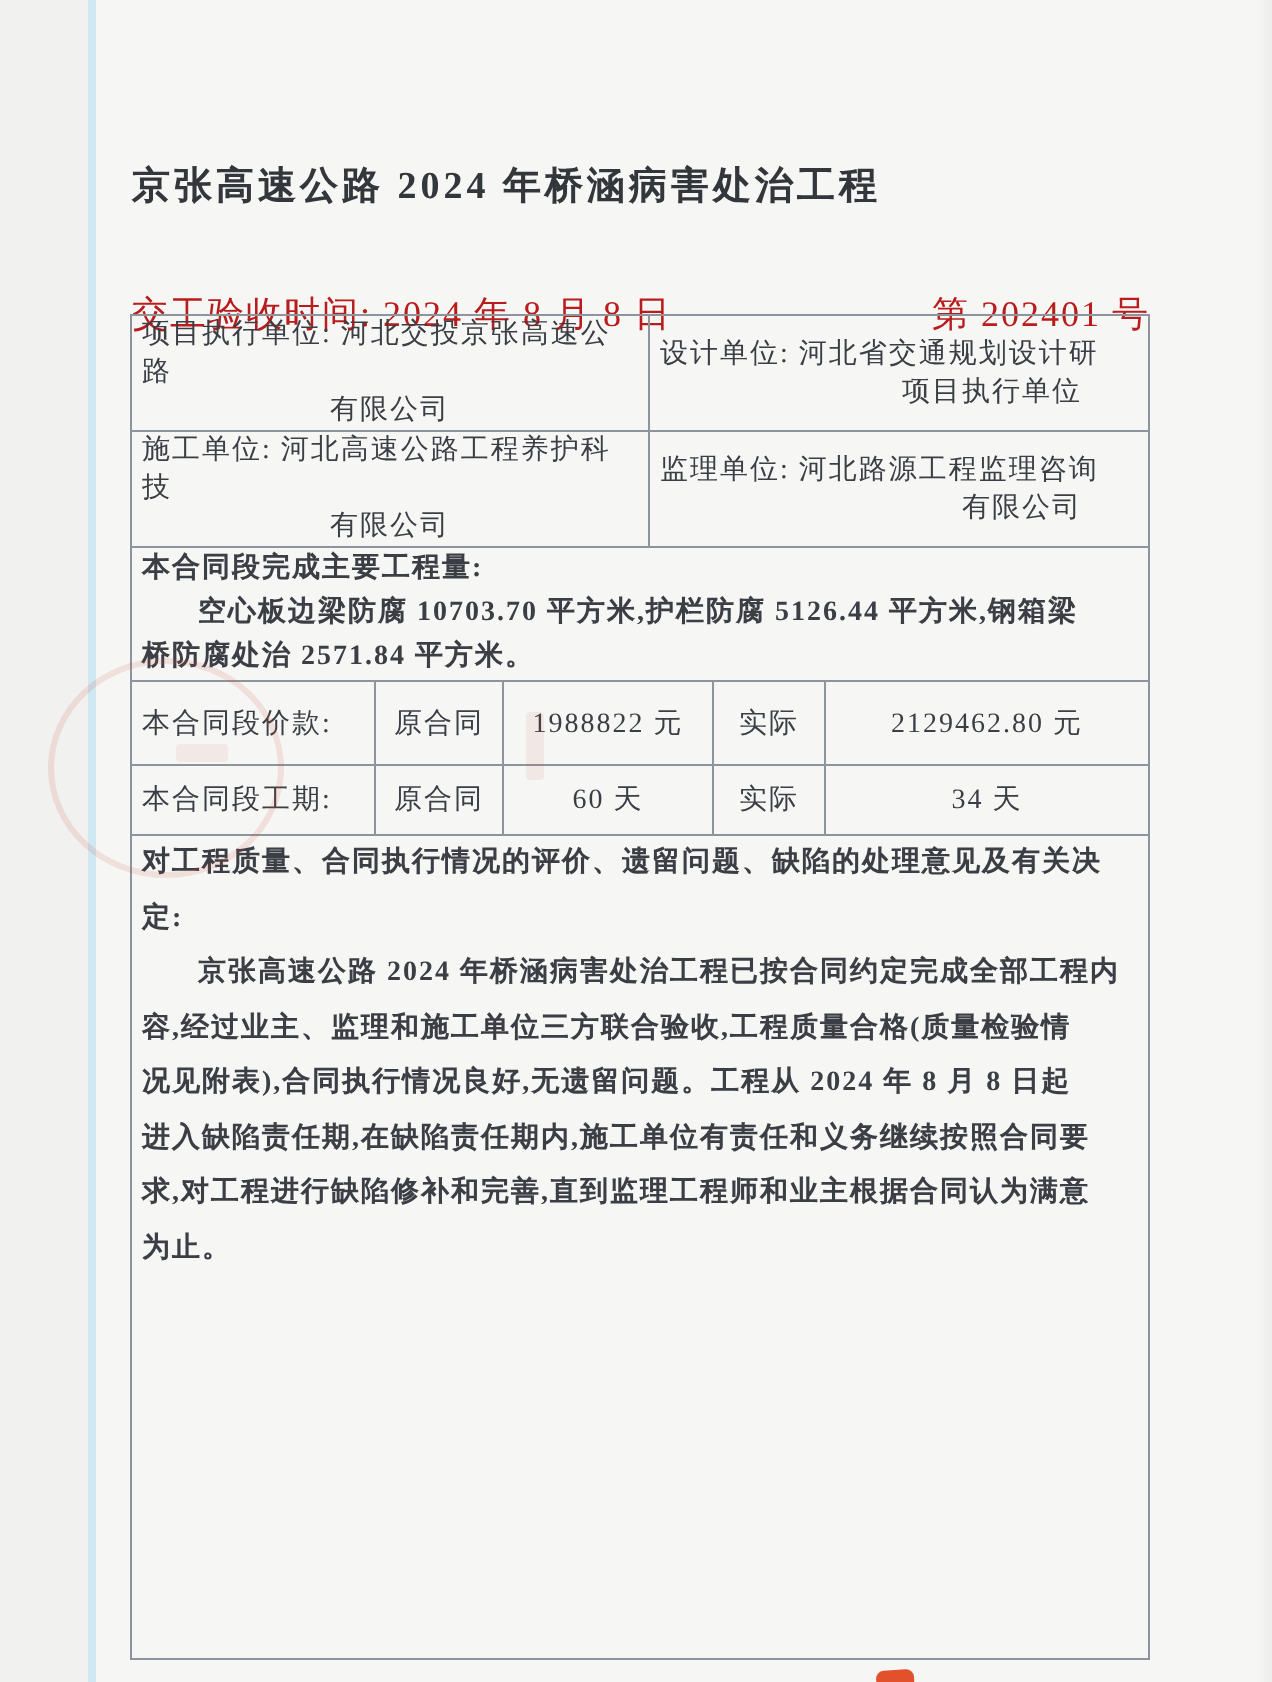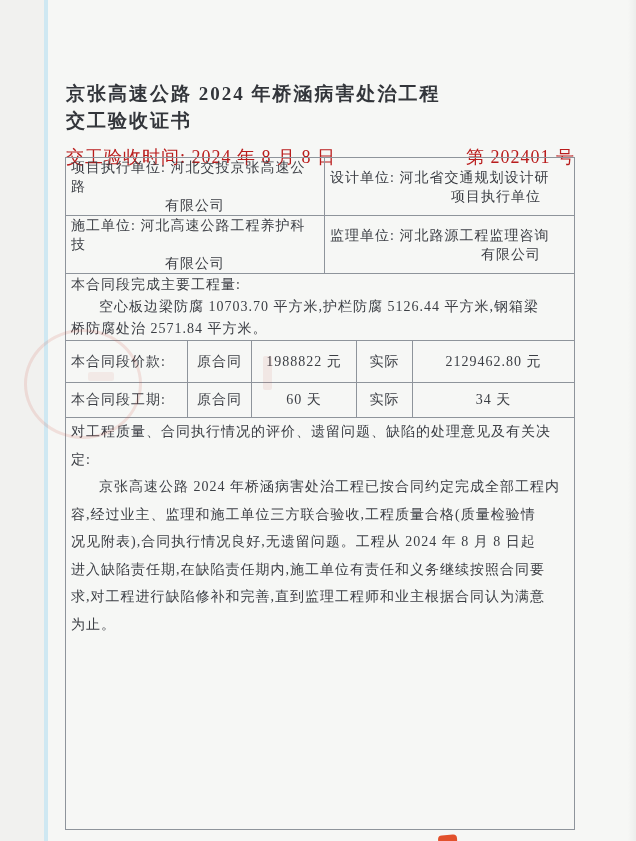--- a/index.html
+++ b/index.html
@@ -21,21 +21,21 @@
   .meta-row{position:absolute;left:66px;top:145px;width:509px;display:flex;
     justify-content:space-between;font-size:18px;letter-spacing:1px;color:#b91c1c;}
   
   table.cert{position:absolute;left:65px;top:157px;width:510px;border-collapse:collapse;
     table-layout:fixed;font-size:14px;letter-spacing:1px;color:#3b3e44;}
   table.cert td{border:1.5px solid #8e949b;padding:0 5px;overflow:hidden;}
   tr.r1{height:38px;} tr.r2{height:44px;margin-top:24px;} tr.r3{height:43px;}
   tr.r4{height:67px;} tr.r5{height:42px;} tr.r6{height:35px;} tr.r7{height:412px;}
   td .c{text-align:center;}
   td .rr{text-align:right;padding-right:28px;}
-  td.topcell{vertical-align:top;padding-top:3px;}
+  td.topcell{vertical-align:top;padding-top:3px;font-weight:bold;}
   .ln{line-height:19px;}
   .q-line{line-height:22px;}
   .ind{text-indent:2em;}
   .ev-line{line-height:27.5px;}
   .num{text-align:center;}
   
   .seal-circle{position:absolute;left:24px;top:329px;width:112px;height:104px;
     border:3px solid rgba(203,76,66,0.14);border-radius:50%;pointer-events:none;}
   .seal-mark-a{position:absolute;left:263px;top:356px;width:9px;height:34px;
     background:rgba(203,76,66,0.09);border-radius:2px;pointer-events:none;}
@@ -46,21 +46,20 @@
 </style>
 </head>
 <body>
 
 <div class="scan-strip"></div>
 <div class="binder-line"></div>
 <div class="edge-shade"></div>
 
 <div class="title-block">
   <div class="title-line">京张高速公路 2024 年桥涵病害处治工程</div>
-  <div class="title-line">交工验收证书</div>
 </div>
 
 <div class="meta-row">
   <span>交工验收时间: 2024 年 8 月 8 日</span>
   <span>第 202401 号</span>
 </div>
 
 <table class="cert">
   <colgroup>
     <col style="width:122px">

